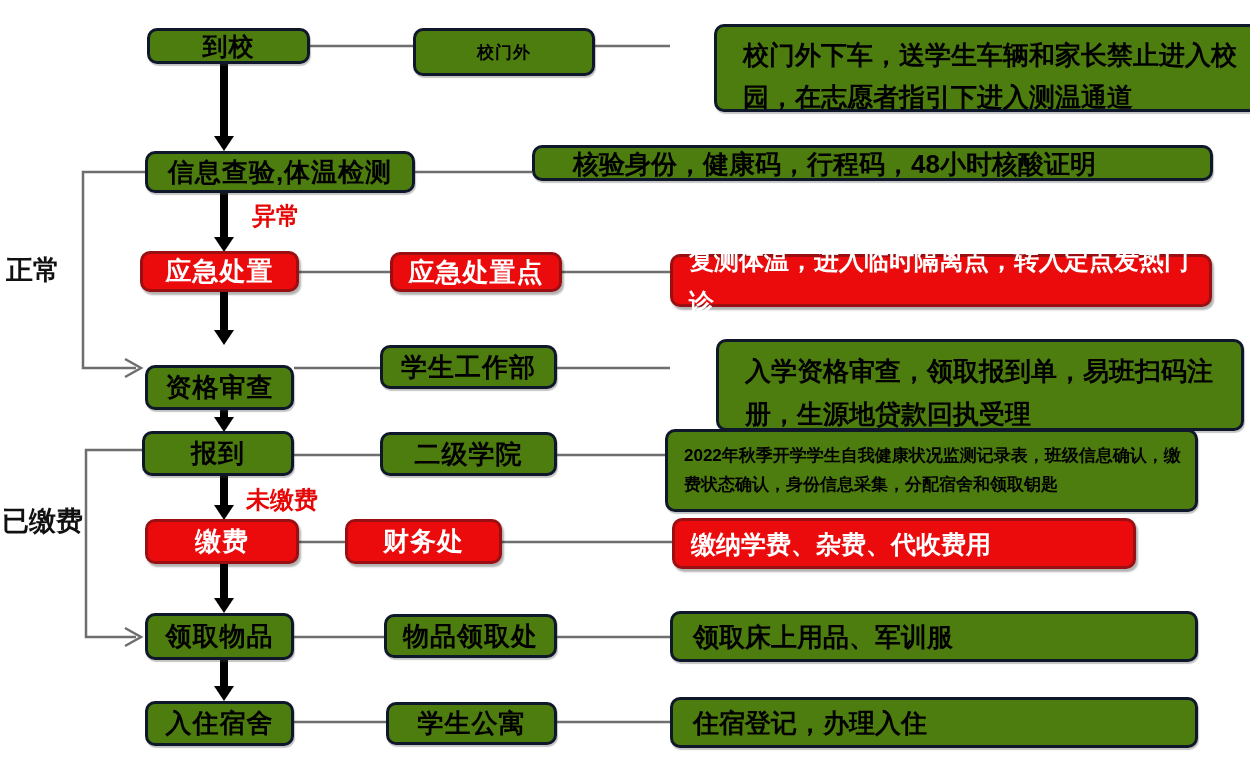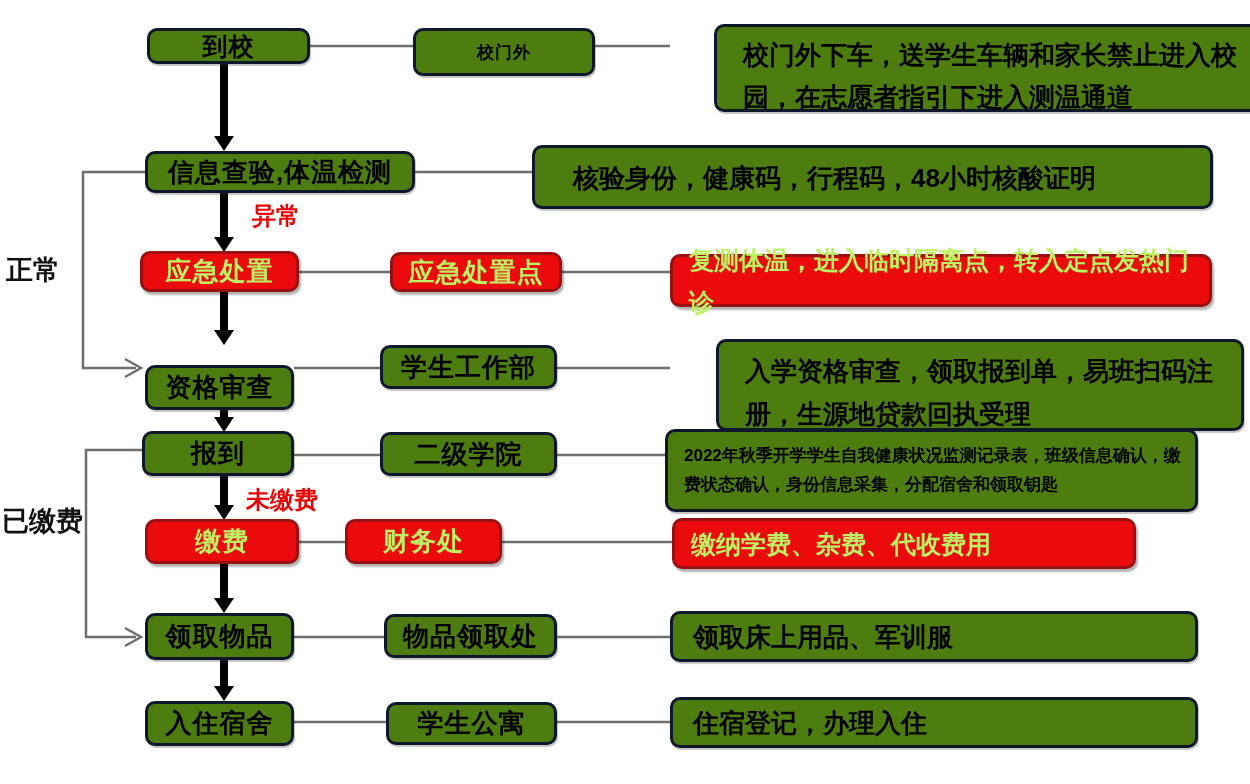--- a/index.html
+++ b/index.html
@@ -1,21 +1,21 @@
 <!DOCTYPE html>
 <html><head>
 <meta charset="utf-8">
 <style>
   html,body{margin:0;padding:0;background:#ffffff;}
   body{width:1250px;height:784px;font-family:"Liberation Sans","DejaVu Sans",sans-serif;}
   .canvas{position:relative;width:1250px;height:784px;overflow:hidden;background:#ffffff;}
   .wires{position:absolute;left:0;top:0;width:1250px;height:784px;}
   .node{position:absolute;box-sizing:border-box;border-radius:10px;font-weight:bold;color:#000;}
   .blue{background:#4d7c0f;border:3px solid #0f172a;box-shadow:1px 2px 1px rgba(60,60,60,.30);}
-  .red{background:#eb0a0c;border:3px solid #9a0f12;color:#bef264;box-shadow:2px 3px 2px rgba(0,0,0,.30);}
+  .red{background:#eb0a0c;border:3px solid #9a0f12;color:#ffffff;box-shadow:2px 3px 2px rgba(0,0,0,.30);}
   .ctr{display:flex;align-items:center;justify-content:center;text-align:center;}
   .step,.place{font-size:26px;letter-spacing:1px;}
   .desc{font-size:26px;line-height:42px;padding:5px 8px 4px 26px;display:flex;align-items:center;}
   .desc.inner{display:block;margin-left:46px;}
   .desc-sm{font-size:17px;line-height:29px;padding:9px 10px 4px 16px;display:block;}
   .lbl{position:absolute;font-weight:bold;white-space:nowrap;}
   .lbl-black{font-size:27px;color:#111;}
   .lbl-red{font-size:24px;color:#e60606;}
 </style>
 </head>
@@ -73,21 +73,21 @@
   <div class="lbl lbl-black" style="left:6px;top:252px;">正常</div>
   <div class="lbl lbl-black" style="left:2px;top:503px;">已缴费</div>
   <div class="lbl lbl-red" style="left:252px;top:200px;">异常</div>
   <div class="lbl lbl-red" style="left:246px;top:484px;">未缴费</div>
 
   <div class="node blue ctr step" style="left:147px;top:28px;width:163px;height:36px;font-size:25px;">到校</div>
   <div class="node blue ctr place" style="left:413px;top:28px;width:182px;height:48px;font-size:17px;">校门外</div>
   <div class="node blue desc inner" style="left:668px;top:24px;width:545px;height:88px;padding-top:7px;">校门外下车，送学生车辆和家长禁止进入校园，在志愿者指引下进入测温通道</div>
 
   <div class="node blue ctr step" style="left:145px;top:151px;width:270px;height:42px;">信息查验,体温检测</div>
-  <div class="node blue desc" style="left:532px;top:145px;width:681px;height:64px;padding-left:38px;">核验身份，健康码，行程码，48小时核酸证明</div>
+  <div class="node blue desc" style="left:532px;top:145px;width:681px;height:36px;padding-left:38px;">核验身份，健康码，行程码，48小时核酸证明</div>
 
   <div class="node red ctr step" style="left:140px;top:251px;width:159px;height:41px;">应急处置</div>
   <div class="node red ctr place" style="left:390px;top:252px;width:172px;height:40px;">
       <span>应急处置点</span>
     </div>
   <div class="node red desc" style="left:670px;top:254px;width:542px;height:53px;padding-left:16px;font-size:25px;">复测体温，进入临时隔离点，转入定点发热门诊</div>
 
   <div class="node blue ctr step" style="left:145px;top:345px;width:149px;height:45px;margin-top:20px;">资格审查</div>
   <div class="node blue ctr place" style="left:380px;top:345px;width:177px;height:44px;">学生工作部</div>
   <div class="node blue desc inner" style="left:670px;top:339px;width:528px;height:92px;padding-top:8px;line-height:43px;">入学资格审查，领取报到单，易班扫码注册，生源地贷款回执受理</div>

